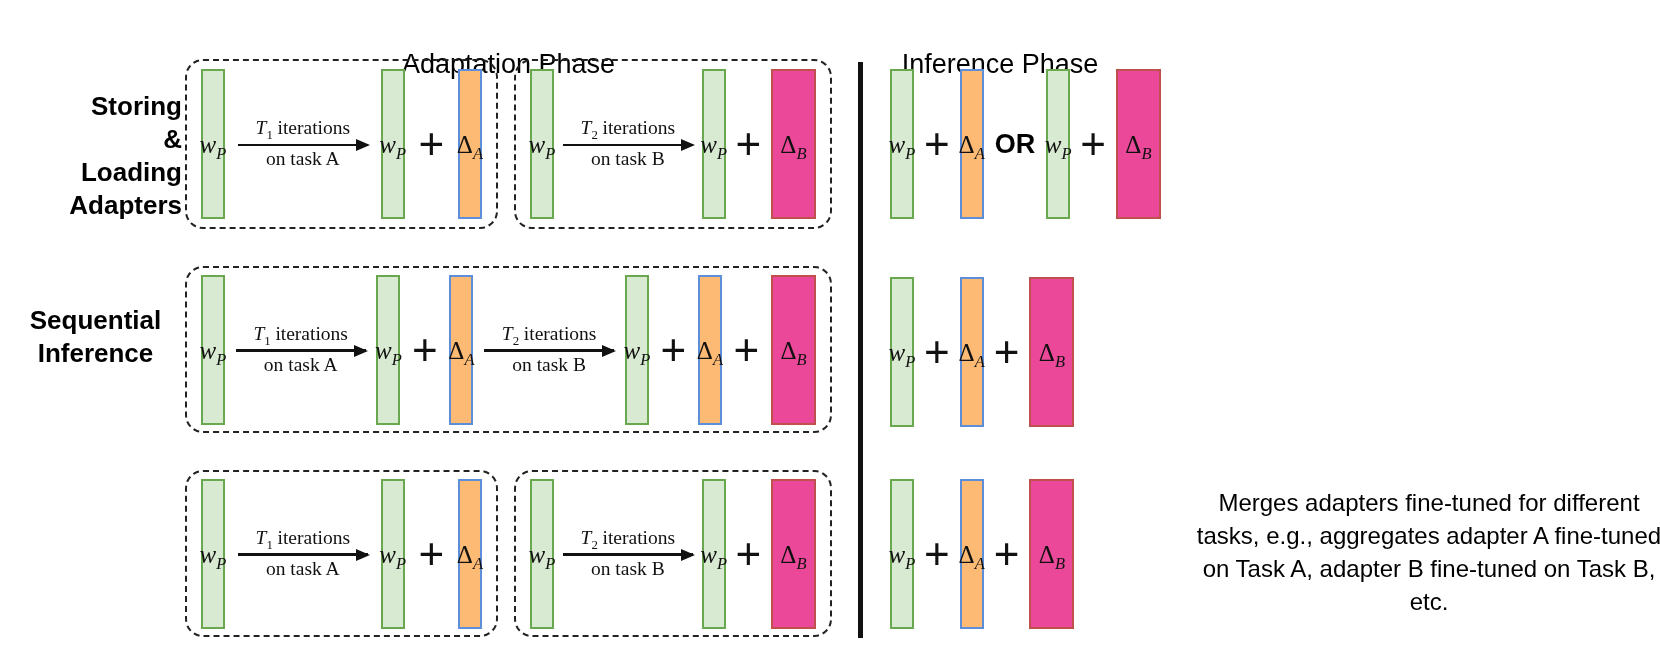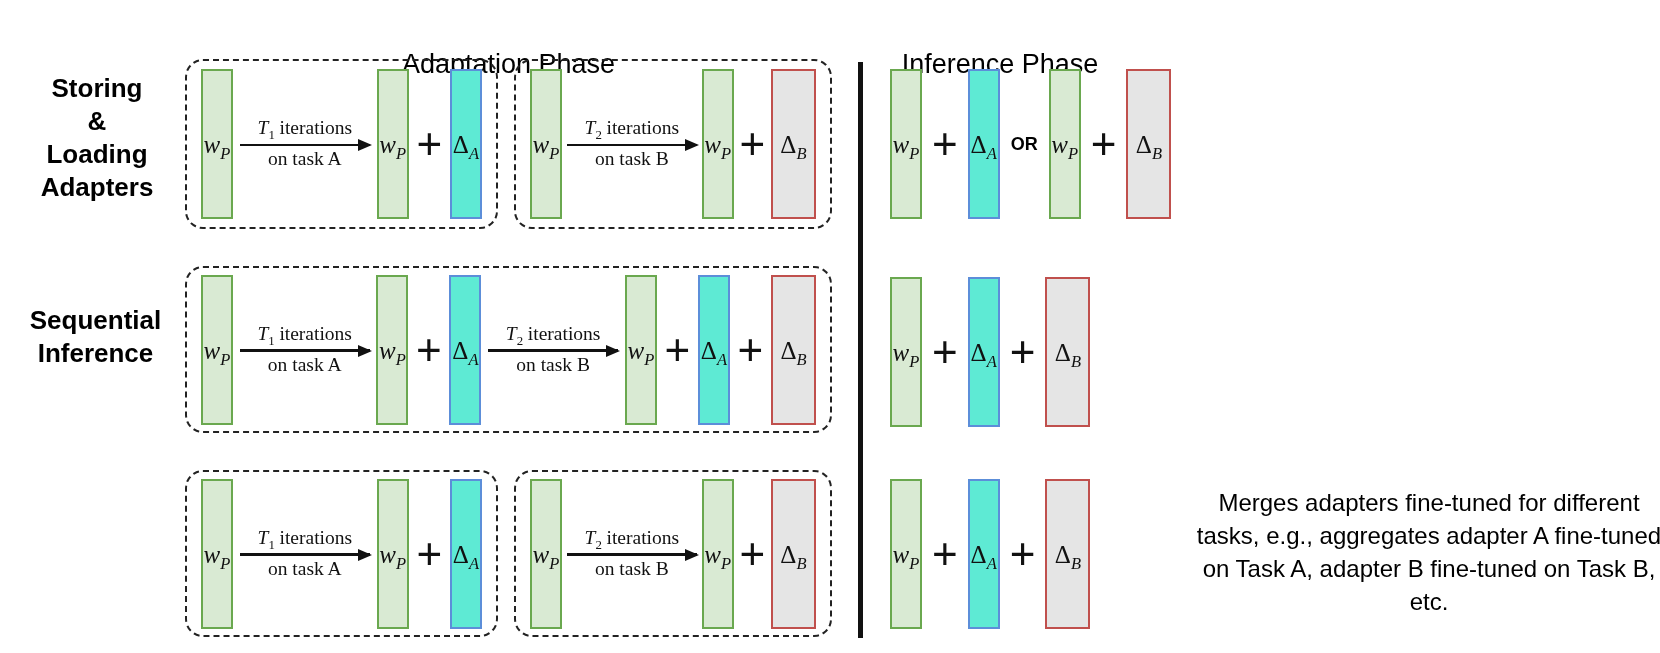--- a/index.html
+++ b/index.html
@@ -16,39 +16,39 @@
     position:absolute; font-weight:bold; font-size:26px; line-height:1.27;
     text-align:center; white-space:pre-line; color:#000;
   }
   .group {
     position:absolute; border:2.5px dashed #222; border-radius:18px;
     box-sizing:border-box; display:flex; align-items:center;
     justify-content:space-between; padding:0 14px;
   }
   .strip { position:absolute; display:flex; align-items:center; gap:9px; }
   .bar {
-    width:32px; height:150px; box-sizing:border-box; position:relative;
+    width:24px; height:150px; box-sizing:border-box; position:relative;
     border:2px solid #000; flex:0 0 auto;
   }
   .bar.green { background:#d9ead3; border-color:#6aa84f; }
-  .bar.blue  { background:#5eead4; border-color:#5c8ed9; }
-  .bar.red   { background:#e5e5e5; border-color:#c0504d;padding-left:41px; }
+  .bar.blue  { background:#fdba74; border-color:#5c8ed9; }
+  .bar.red   { background:#ec4899; border-color:#c0504d;padding-left:41px; }
   .bar-label {
     position:absolute; left:50%; top:50%; transform:translate(-50%,-50%);
     font-family:"Liberation Serif", serif; font-size:25px; color:#111;
     white-space:nowrap; line-height:1;
   }
   .bar-label i, .arr-top i { font-style:italic; font-family:"Liberation Serif", serif; }
   sub { font-size:0.66em; line-height:0; }
   sub.it { font-style:italic; }
   .plus {
     font-size:44px; font-weight:500; line-height:1; color:#111; flex:0 0 auto;
     font-family:"Liberation Sans", sans-serif; padding:0 1px;
   }
-  .or { font-size:18px; font-weight:bold; color:#000; flex:0 0 auto; padding:0 2px; }
+  .or { font-size:27px; font-weight:bold; color:#000; flex:0 0 auto; padding:0 2px; }
   .arrow {
     display:flex; flex-direction:column; align-items:center; width:130px;
     flex:0 0 auto; font-family:"Liberation Serif", serif; font-size:19.5px; color:#111;
   }
   .arr-top, .arr-bottom { white-space:nowrap; line-height:1.15; }
   .arr-top span { margin-left:0.24em; }
   .arr-shaft { position:relative; align-self:stretch; height:2.5px; background:#111; margin:4px 0 2px 0; }
   .arrow-head {
     position:absolute; right:-2px; top:50%; transform:translateY(-50%);
     width:0; height:0; border-left:14px solid #111;
@@ -59,21 +59,21 @@
 </head>
 <body>
 
 <div class="canvas">
 
   <div class="phase-title" style="left:185px; width:647px;">Adaptation Phase</div>
   <div class="phase-title" style="left:820px; width:360px;">Inference Phase</div>
 
   <div class="divider"></div>
 
-  <div class="row-label" style="left:12px; top:72px; width:170px;">Storing
+  <div class="row-label" style="left:12px; top:90px; width:170px;text-align:right;">Storing
 &amp;
 Loading
 Adapters</div>
 
   <div class="group" style="left:185px; top:59px; width:313px; height:170px;">
     <div class="bar green">
       <span class="bar-label"><i>w</i><sub class="it">P</sub></span>
     </div>
     <div class="arrow">
       <div class="arr-top"><i>T</i><sub>1</sub><span>iterations</span></div>

